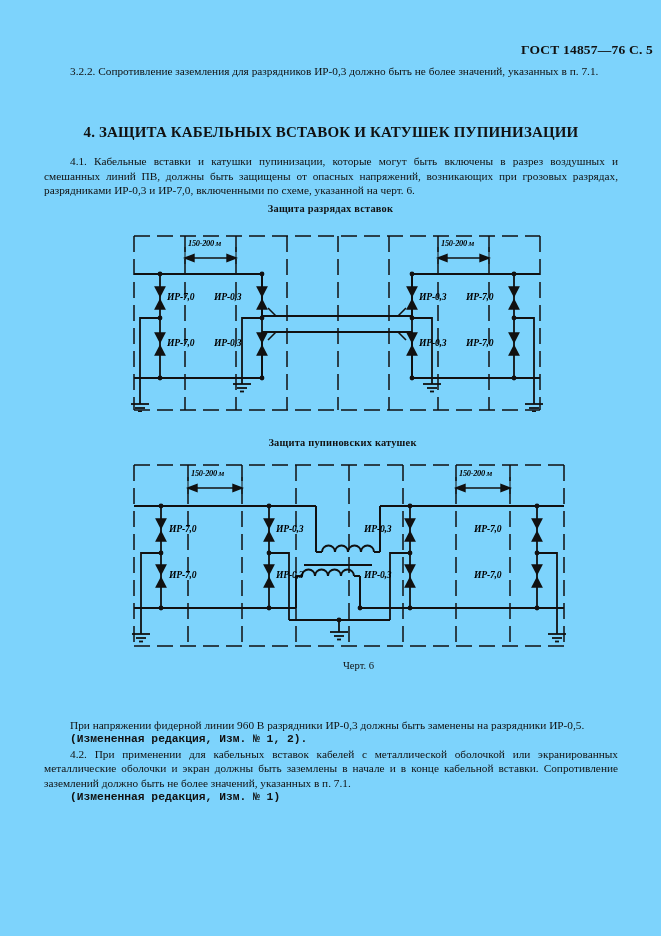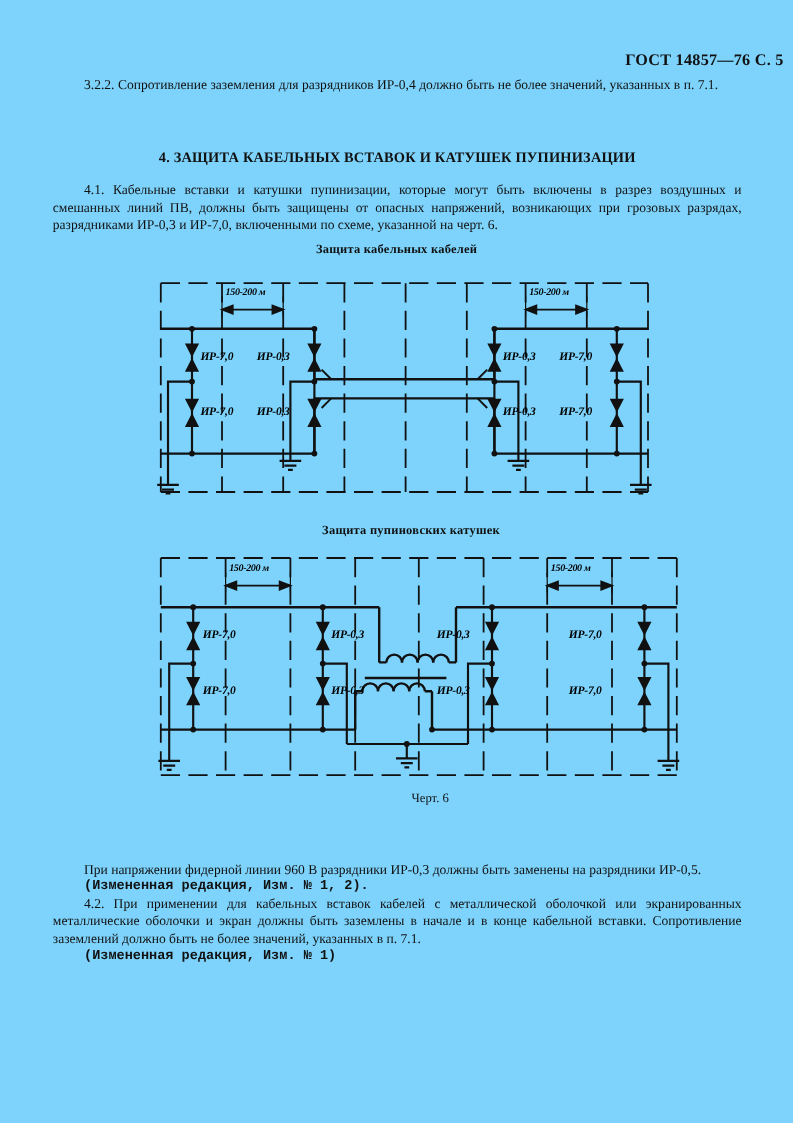--- a/index.html
+++ b/index.html
@@ -47,21 +47,21 @@
     margin: 0 0 0 0;
     font-size: 11.3px;
     line-height: 14.4px;
     text-align: justify;
     text-indent: 26px;
     hyphens: manual;
   }
 
   .sect-title {
     margin: 26px 0 0 0;
-    font-size: 12px;
+    font-size: 15px;
     font-weight: bold;
     text-align: center;
     letter-spacing: 0.15px;
   }
 
   .gap-a { height: 20px; }
   .gap-b { height: 13px; }
 
   .bold { font-weight: bold; font-family: Liberation Mono, monospace; }
 
@@ -98,34 +98,34 @@
 </style>
 </head>
 <body>
 
 <div class="page">
 
   <div class="page-header">ГОСТ 14857—76 С. 5</div>
 
   <div class="content">
 
-    <p class="para">3.2.2. Сопротивление заземления для разрядников ИР-0,4 должно быть не более значений, указанных в п. 7.1.</p>
+    <p class="para">3.2.2. Сопротивление заземления для разрядников ИР-0,3 должно быть не более значений, указанных в п. 7.1.</p>
 
     <div class="gap-a"></div>
 
     <div class="sect-title">4. ЗАЩИТА КАБЕЛЬНЫХ ВСТАВОК И КАТУШЕК ПУПИНИЗАЦИИ</div>
 
     <div class="gap-b"></div>
 
     <p class="para">4.1. Кабельные вставки и катушки пупинизации, которые могут быть включены в разрез воздушных и смешанных линий ПВ, должны быть защищены от опасных напряжений, возникающих при грозовых разрядах, разрядниками ИР-0,3 и ИР-7,0, включенными по схеме, указанной на черт. 6.</p>
   </div>
 
   <div class="figwrap" style="left:0px; top:203px; width:661px;">
 
-    <div class="fig-title">Защита кабельных кабелей</div>
+    <div class="fig-title">Защита разрядах вставок</div>
 
     <svg width="661" height="198" viewBox="0 0 661 198">
       <g fill="none" stroke="#111111" stroke-width="1.5">
 
         <path d="M134 22 H540" stroke-dasharray="16,7"></path>
         <path d="M134 196 H540" stroke-dasharray="16,7"></path>
         <path d="M134 22 V196" stroke-dasharray="16,7"></path>
         <path d="M540 22 V196" stroke-dasharray="16,7"></path>
 
         <path d="M185 22 V196" stroke-dasharray="16,7"></path>

